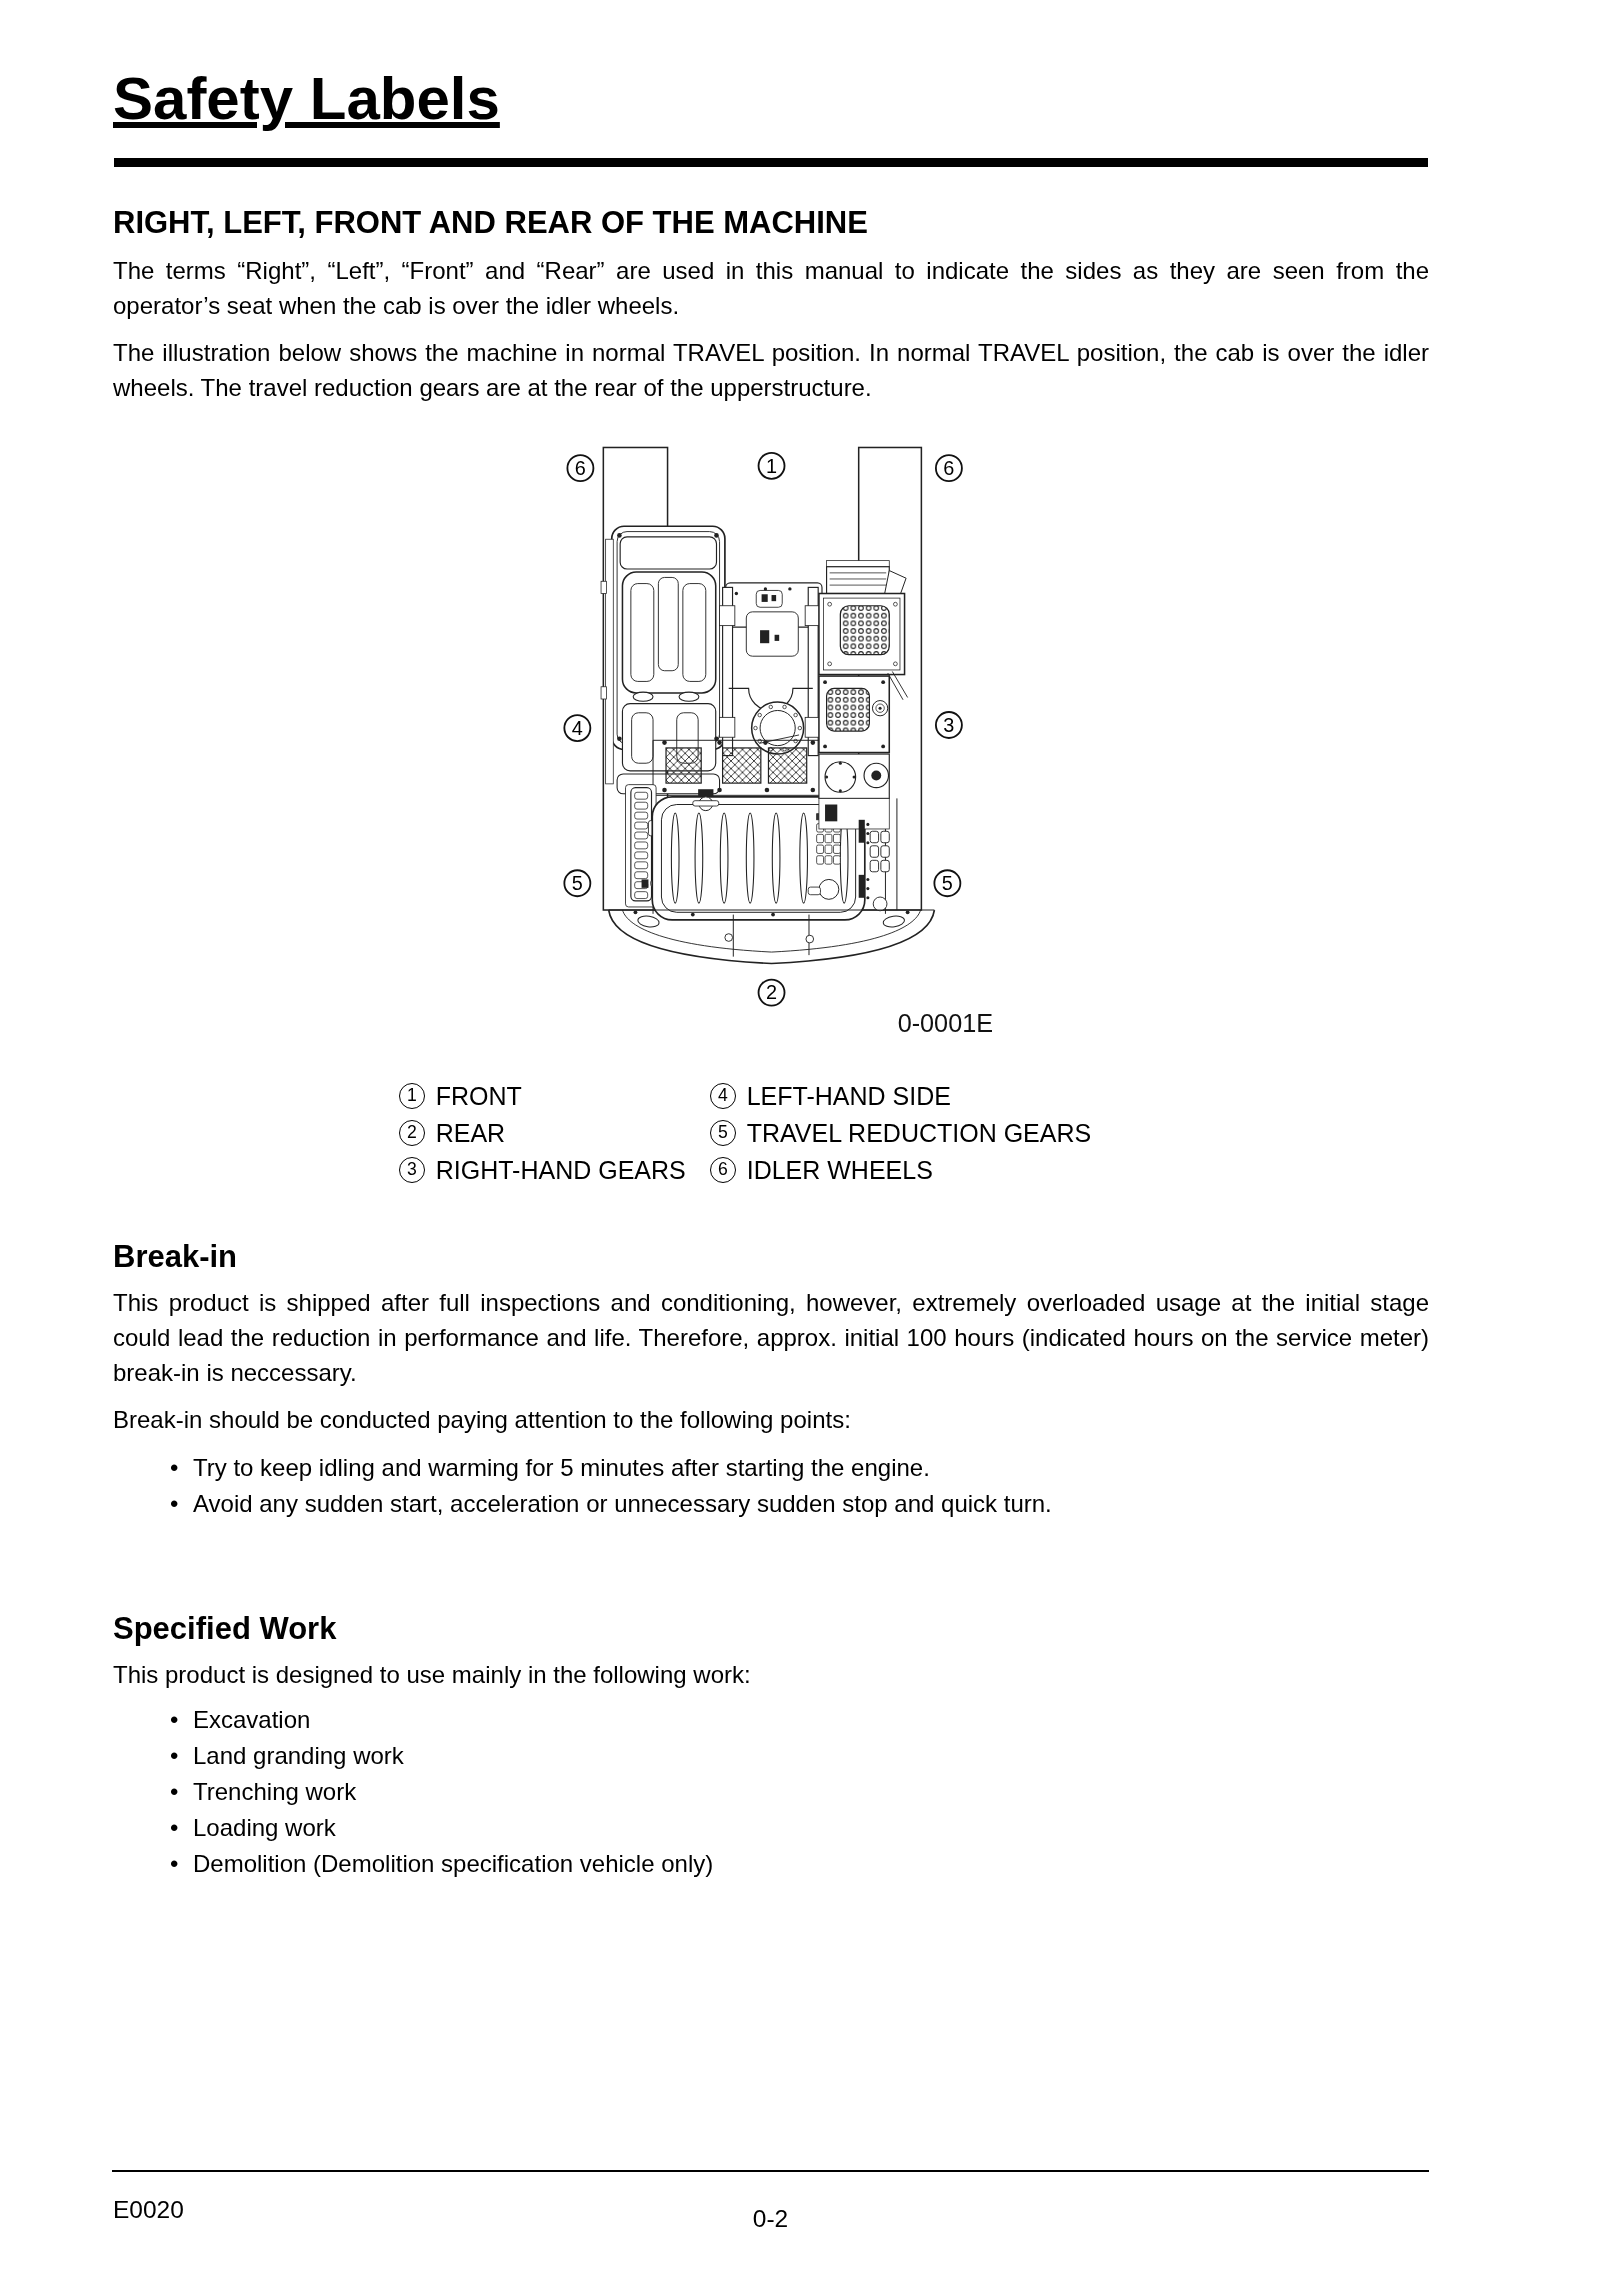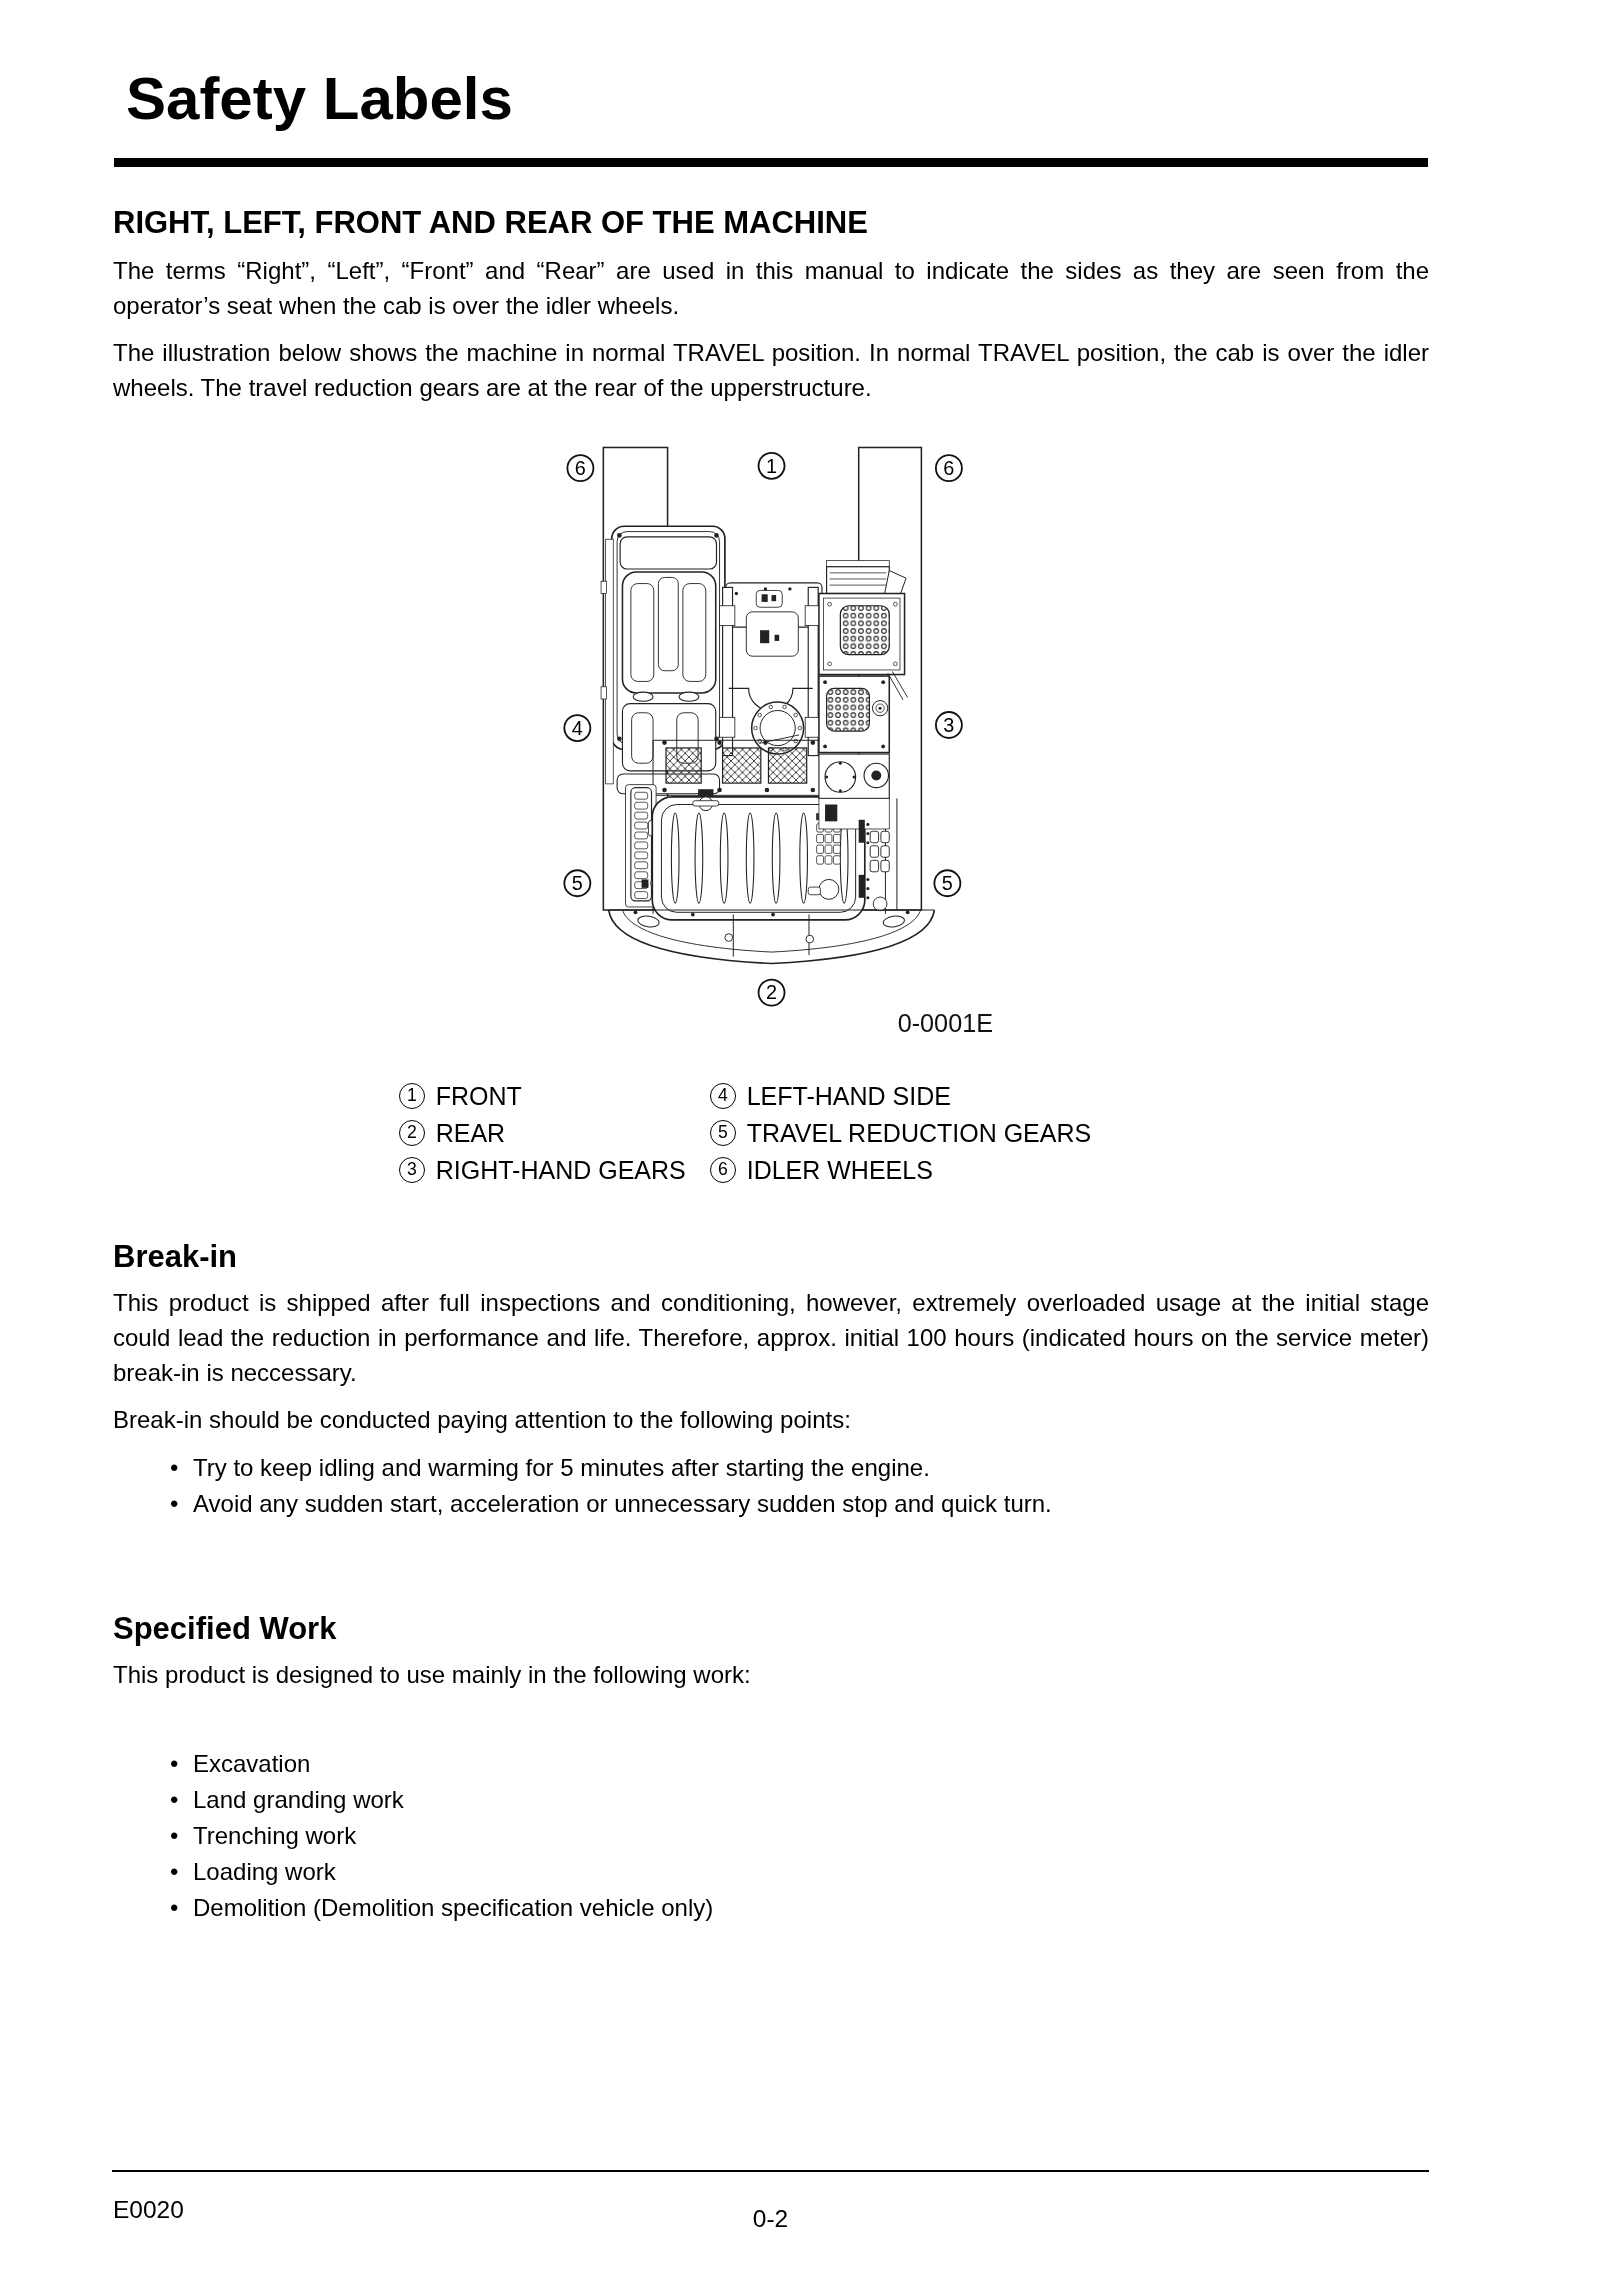--- a/index.html
+++ b/index.html
@@ -26,21 +26,21 @@
   .footer-rule{background:#000;height:2.3px;width:1317px;}
   .footer-code{font-size:24.5px;line-height:1;}
   .page-num{font-size:24.5px;line-height:1;width:1315px;text-align:center;}
   svg text{font-family:"Liberation Sans",sans-serif;}
 </style>
 </head>
 <body>
 
 <div class="page">
 
-  <div class="abs title" style="left:126px;top:69px;">Safety Labels</div>
+  <div class="abs title" style="left:113px;top:69px;text-decoration:underline;">Safety Labels</div>
   <div class="abs title-rule" style="left:114px;top:158px;"></div>
 
   <div class="abs h2" style="left:113px;top:207px;">RIGHT, LEFT, FRONT AND REAR OF THE MACHINE</div>
   <div class="abs body-text" style="left:113px;top:253px;">The terms “Right”, “Left”, “Front” and “Rear” are used in this manual to indicate the sides as they are seen from the operator’s seat when the cab is over the idler wheels.</div>
   <div class="abs body-text" style="left:113px;top:335px;">The illustration below shows the machine in normal TRAVEL position. In normal TRAVEL position, the cab is over the idler wheels. The travel reduction gears are at the rear of the upperstructure.</div>
 
   <svg class="abs" style="left:559px;top:428px;" width="474" height="620" viewBox="730 560 620 810">
     <defs>
       <pattern id="xh" width="10" height="10" patternUnits="userSpaceOnUse">
         <path d="M0 0L10 10M10 0L0 10" stroke="#333" stroke-width="1.2" fill="none"></path>
@@ -326,21 +326,21 @@
   <div class="abs h3" style="left:113px;top:1241px;">Break-in</div>
   <div class="abs body-text" style="left:113px;top:1285px;">This product is shipped after full inspections and conditioning, however, extremely overloaded usage at the initial stage could lead the reduction in performance and life. Therefore, approx. initial 100 hours (indicated hours on the service meter) break-in is neccessary.</div>
   <div class="abs body-line" style="left:113px;top:1402px;">Break-in should be conducted paying attention to the following points:</div>
   <ul class="blist abs" style="left:170px;top:1450px;">
     <li><span class="dot">•</span><span>Try to keep idling and warming for 5 minutes after starting the engine.</span></li>
     <li><span class="dot">•</span><span>Avoid any sudden start, acceleration or unnecessary sudden stop and quick turn.</span></li>
   </ul>
 
   <div class="abs h3" style="left:113px;top:1613px;">Specified Work</div>
   <div class="abs body-line" style="left:113px;top:1657px;">This product is designed to use mainly in the following work:</div>
-  <ul class="blist abs" style="left:170px;top:1702px;margin-top:44px;">
+  <ul class="blist abs" style="left:170px;top:1702px;">
     <li><span class="dot">•</span><span>Excavation</span></li>
     <li><span class="dot">•</span><span>Land granding work</span></li>
     <li><span class="dot">•</span><span>Trenching work</span></li>
     <li><span class="dot">•</span><span>Loading work</span></li>
     <li><span class="dot">•</span><span>Demolition (Demolition specification vehicle only)</span></li>
   </ul>
 
   <div class="abs footer-rule" style="left:112px;top:2170px;"></div>
   <div class="abs footer-code" style="left:113px;top:2178px;margin-top:20px;">E0020</div>
   <div class="abs page-num" style="left:113px;top:2207px;">0-2</div>

